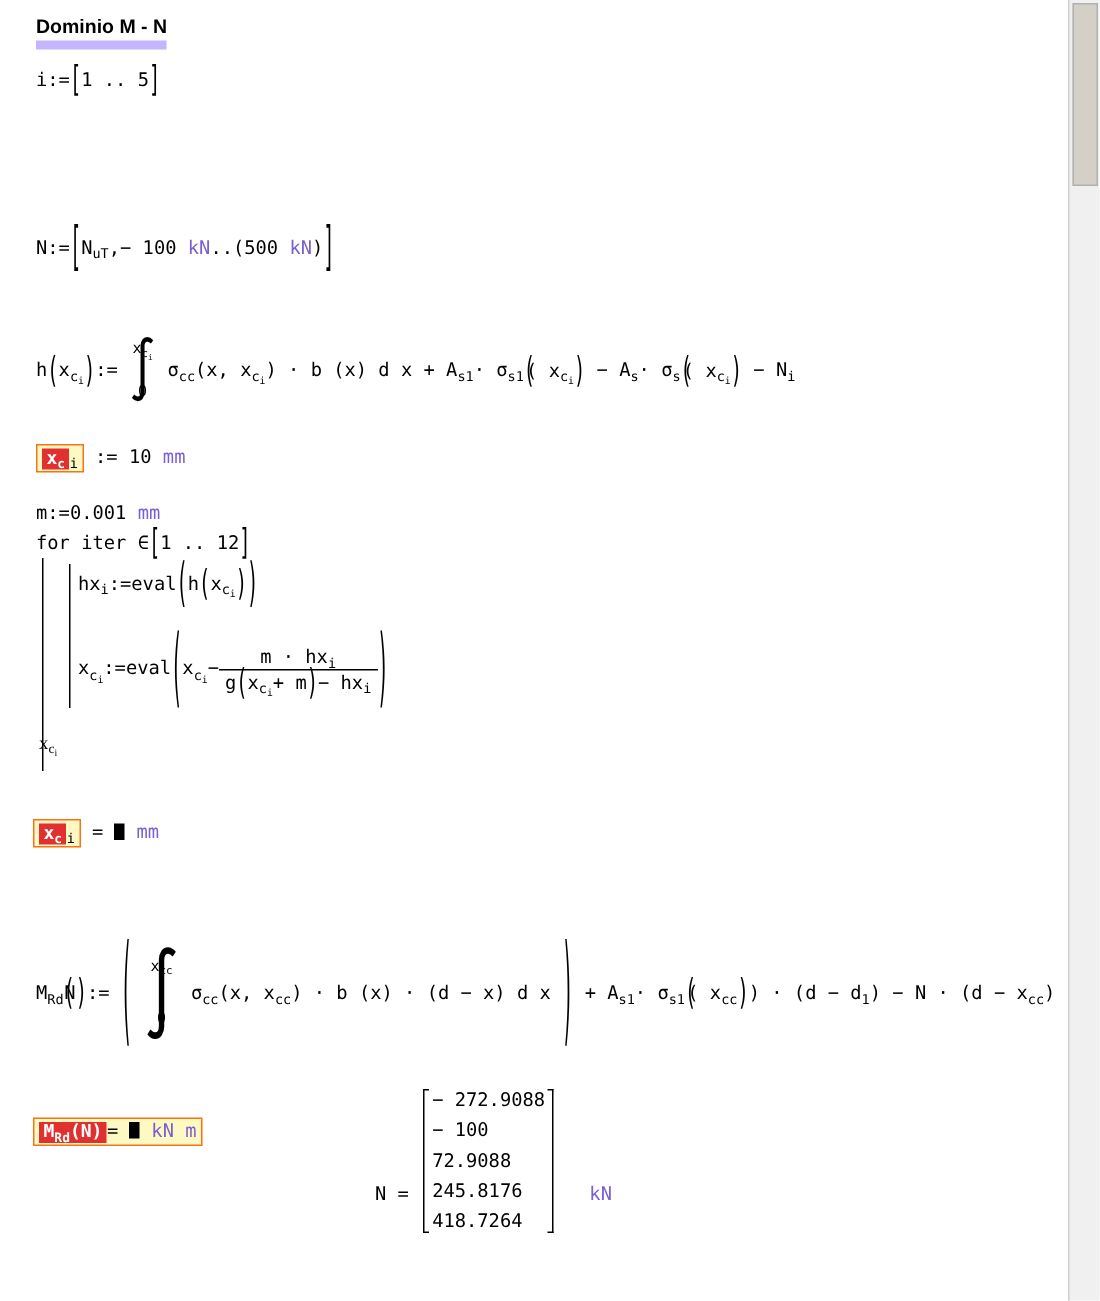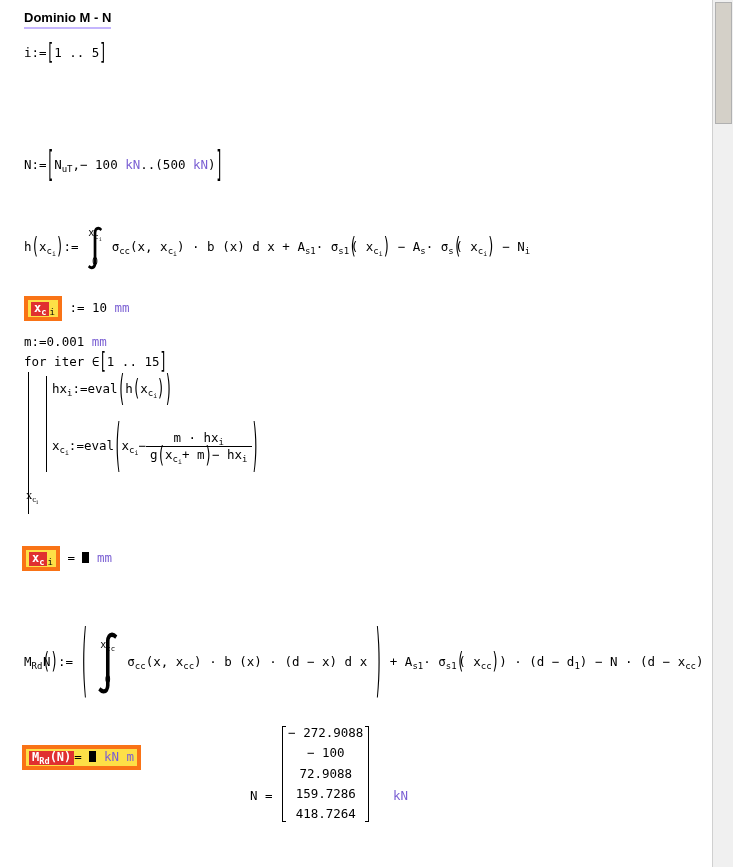--- a/index.html
+++ b/index.html
@@ -41,21 +41,21 @@
     background: #d4d0c8;
     border: 1px solid #b0b0b0;
   }
   .title {
     position: absolute;
     left: 24px; top: 10px;
     font-family: "Liberation Sans", sans-serif;
     font-weight: bold;
     font-size: 13px;
     color: #000;
-    border-bottom: 2px solid #c4b5fd;
+    border-bottom: 6px solid #c4b5fd;
     padding-bottom: 2px;
   }
   .mathblk {
     position: absolute;
     white-space: nowrap;
     font-family: "DejaVu Sans Mono", monospace;
     font-size: 12.5px;
     color: #000;
     line-height: 1.15;
   }
@@ -115,23 +115,23 @@
   .frac {
     display: inline-block;
     vertical-align: middle;
     text-align: center;
     line-height: 1.25;
   }
   .frac .n { display: block; padding: 0 4px; }
   .frac .d { display: block; padding: 0 4px; border-top: 1px solid #000; }
   .errbox {
     display: inline-block;
-    border: 4px solid #f97316;
+    border: 1px solid #f97316;
     padding: 1px 3px;
-    background: #fde047;
+    background: #fef9c3;
     vertical-align: middle;
   }
   .redvar {
     display: inline-block;
     background: #e03030;
     color: #ffffff;
     font-weight: bold;
     padding: 0px 3px;
     font-size: 12px;
   }
@@ -143,21 +143,20 @@
     vertical-align: -1px;
   }
   .vbar {
     position: absolute;
     background: #000;
     width: 1px;
   }
   .matrix {
     display: inline-block;
     vertical-align: middle;
-    text-align: center;
     line-height: 1.62;
   }
   .matrix .row { display: block; }
   .leftb, .rightb {
     display: inline-block;
     vertical-align: middle;
     width: 8px;
     position: relative;
   }
   .leftb::before, .rightb::before {
@@ -217,21 +216,21 @@
     <span class="unit">mm</span>
   </div>
 
   <div class="mathblk" style="left:24px; top:335px;">
     <span>m</span><span>:=</span><span>0.001</span> <span class="unit">mm</span>
   </div>
 
   <div class="mathblk" style="left:24px; top:355px;">
     <span>for</span>
     <span>iter</span>
-    <span>∈</span><span class="pt">[</span><span>1 .. 15</span><span class="pt">]</span>
+    <span>∈</span><span class="pt">[</span><span>1 .. 12</span><span class="pt">]</span>
   </div>
   <div class="vbar" style="left:28px; top:372px; height:142px;"></div>
   <div class="vbar" style="left:46px; top:376px; height:96px;"></div>
 
   <div class="mathblk" style="left:52px; top:382px;">
     <span>hx</span><sub>i</sub><span>:=</span><span>eval</span><span class="pt2">(</span><span>h</span><span class="pt">(</span><span>x</span><sub><span>c</span><sub>i</sub></sub><span class="pt">)</span><span class="pt2">)</span>
   </div>
 
   <div class="mathblk" style="left:52px; top:430px;">
     <span>x</span><sub><span>c</span><sub>i</sub></sub><span>:=</span><span>eval</span><span class="pt3">(</span><span>x</span><sub><span>c</span><sub>i</sub></sub><span>−</span><span class="frac"><span class="n"><span>m · hx</span><sub>i</sub></span><span class="d"><span>g</span><span class="pt">(</span><span>x</span><sub><span>c</span><sub>i</sub></sub><span>+ m</span><span class="pt">)</span><span>− hx</span><sub>i</sub></span></span><span class="pt3">)</span>
@@ -265,21 +264,21 @@
   <div class="mathblk" style="left:22px; top:733px;margin-top:12px;">
     <span class="errbox"><span class="redvar"><span>M</span><sub>Rd</sub><span>(N)</span></span><span style="color:#000;">=</span> <span class="placeholder"></span> <span class="unit">kN m</span></span>
   </div>
 
   <div class="mathblk" style="left:250px; top:723px;">
     <span style="display:inline-block; vertical-align:middle; padding-top:46px;">N =</span>
     <span class="leftb" style="height:96px;"></span><span class="matrix">
       <span class="row">− 272.9088</span>
       <span class="row">− 100</span>
       <span class="row">72.9088</span>
-      <span class="row">159.7286</span>
+      <span class="row">245.8176</span>
       <span class="row">418.7264</span>
     </span><span class="rightb" style="height:96px;"></span>
     <span class="unit" style="display:inline-block; vertical-align:middle; padding-top:46px; margin-left:14px;">kN</span>
   </div>
 
 </div>
 
 <div class="scrollbar-col">
   <div class="scroll-thumb"></div>
 </div>

